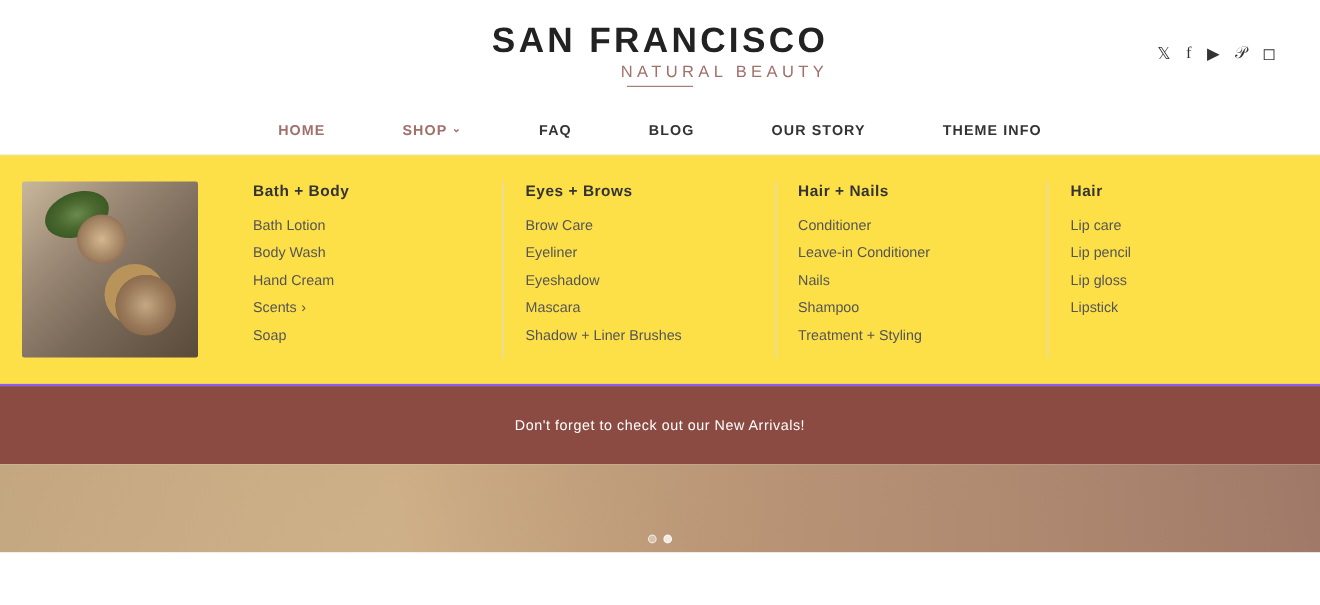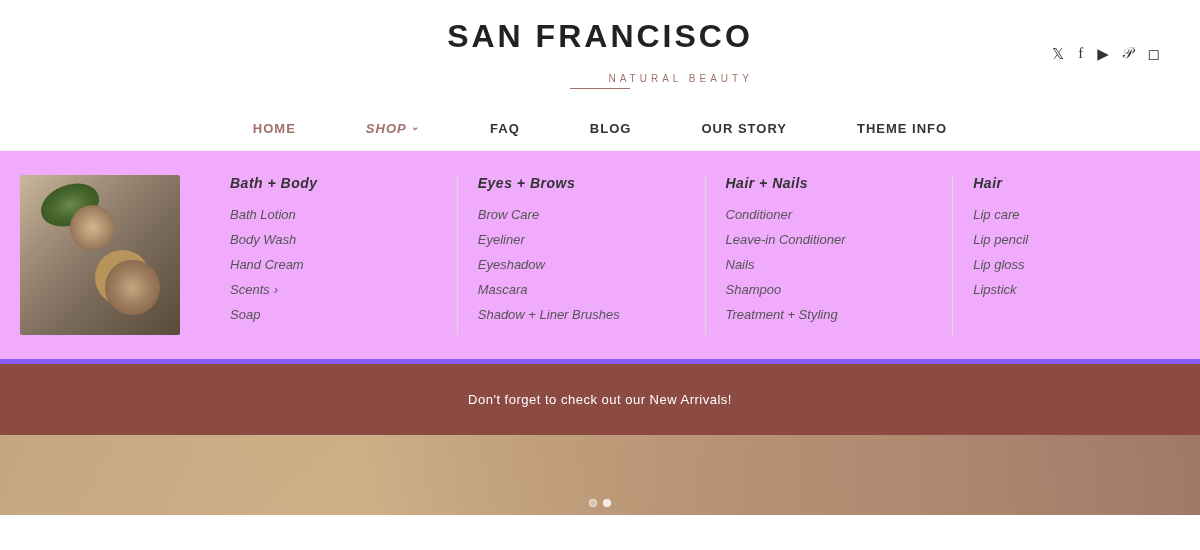--- a/index.html
+++ b/index.html
@@ -18,24 +18,24 @@
       text-align: right;
     }
     .header-logo .site-title {
       font-size: 32px;
       font-weight: 700;
       letter-spacing: 3px;
       color: #222;
       font-family: 'Arial Black', sans-serif;
     }
     .header-logo .site-subtitle {
-      font-size: 10px;
+      font-size: 15px;
       letter-spacing: 4px;
       color: #a0706a;
-      margin-top: 18px;
+      margin-top: 2px;
       font-family: Arial, sans-serif;
       font-weight: 400;
     }
     .header-logo .subtitle-line {
       width: 60px;
       height: 1px;
       background: #a0706a;
       margin: 4px auto 0;
     }
     .social-icons {
@@ -74,33 +74,31 @@
       text-transform: uppercase;
     }
     .nav-item.active {
       color: #a0706a;
     }
     .nav-item.shop {
       color: #a0706a;
       display: flex;
       align-items: flex-start;
       gap: 4px;
-      font-style: italic;
     }
     .nav-chevron {
       font-size: 10px;
     }
 
     
     .dropdown-menu {
-      background: #f0abfc;
+      background: #fde047;
       display: flex;
       padding: 24px 0 24px 20px;
-      border-bottom: 5px solid #8b5cf6;
-      font-style: italic;
+      border-bottom: 2px solid #8b5cf6;
     }
 
     .menu-image {
       width: 160px;
       min-width: 160px;
       height: 160px;
       margin-right: 30px;
       background: linear-gradient(135deg, #c8b89a 0%, #9e8b78 30%, #7a6a5a 60%, #5a4a3a 100%);
       position: relative;
       overflow: hidden;

